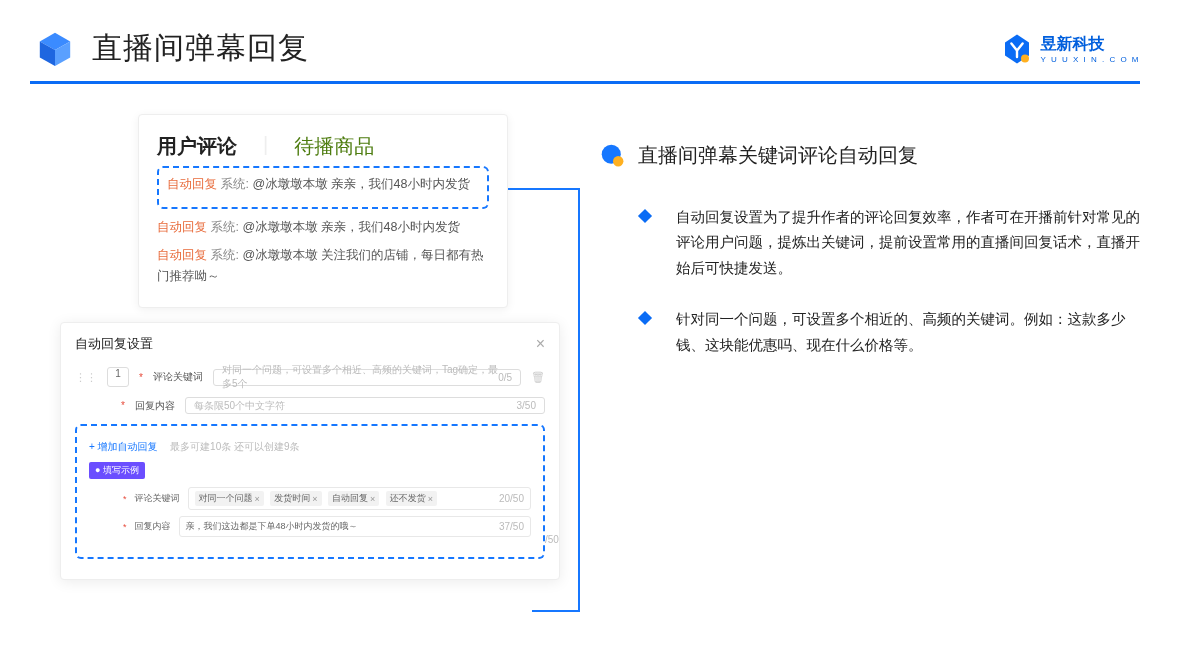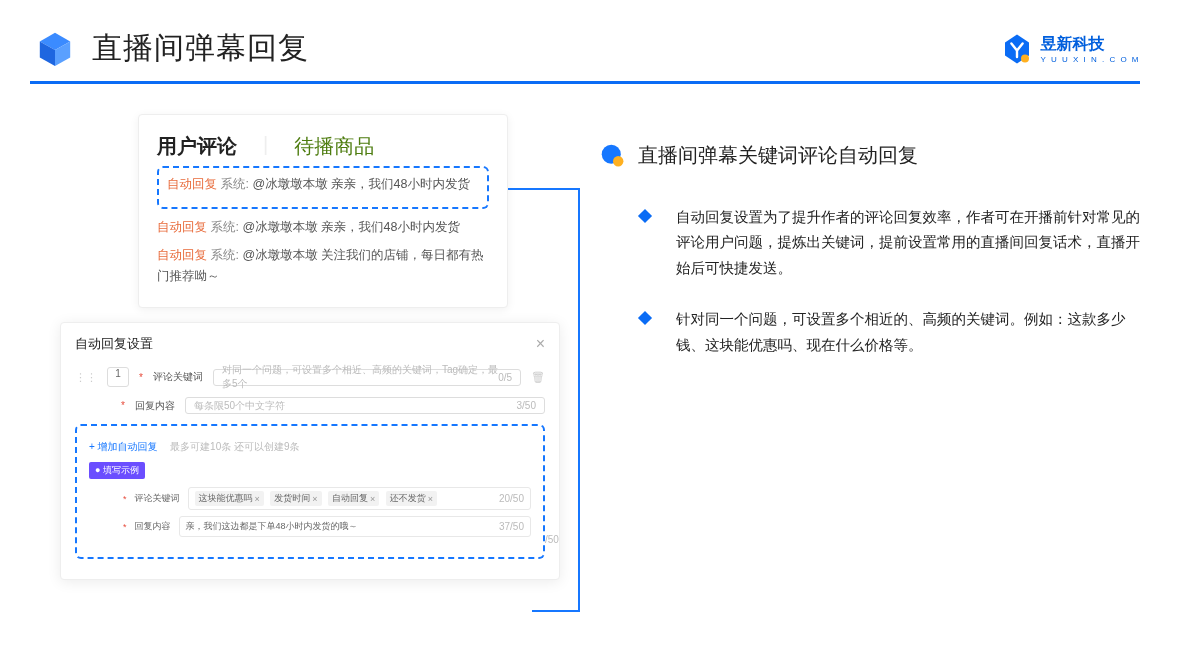--- a/index.html
+++ b/index.html
@@ -143,21 +143,21 @@
       <div class="dash-box-blue2">
         <span class="add-link">+ 增加自动回复</span>
         <span class="add-hint">最多可建10条 还可以创建9条</span>
         <div><span class="example-badge">● 填写示例</span></div>
         <div class="ex-row">
           <span class="req-star">*</span>
           <span>评论关键词</span>
           <div class="ex-input">
             <span>
               <span class="tag">
-                  <span>这块能优惠吗</span>
+                  <span>对同一个问题</span>
                   <span class="tag-x">×</span>
                 </span>
               <span class="tag">
                   <span>发货时间</span>
                   <span class="tag-x">×</span>
                 </span>
               <span class="tag">
                   <span>自动回复</span>
                   <span class="tag-x">×</span>
                 </span>

